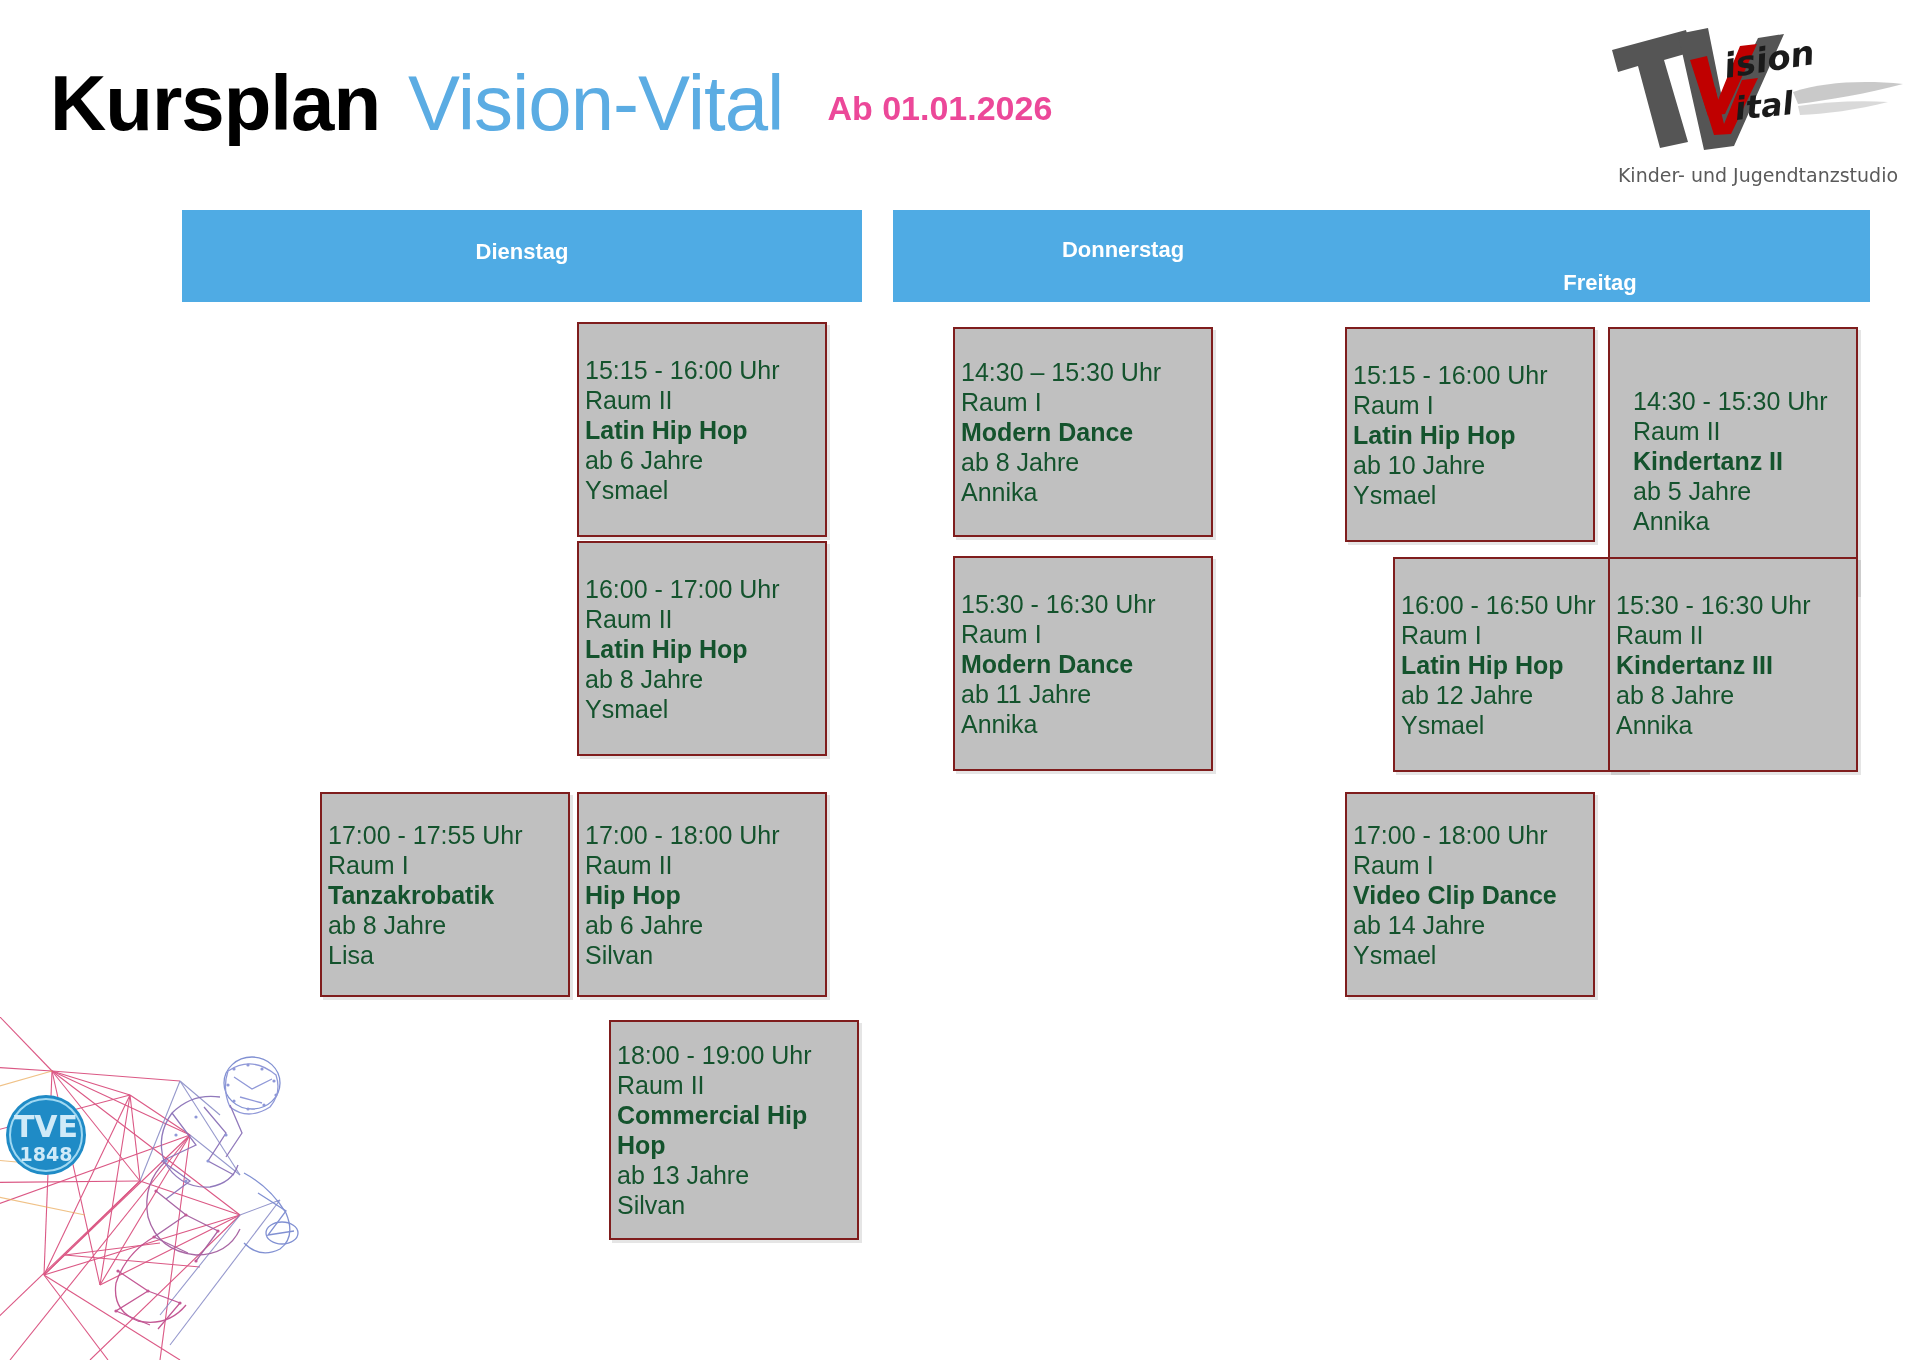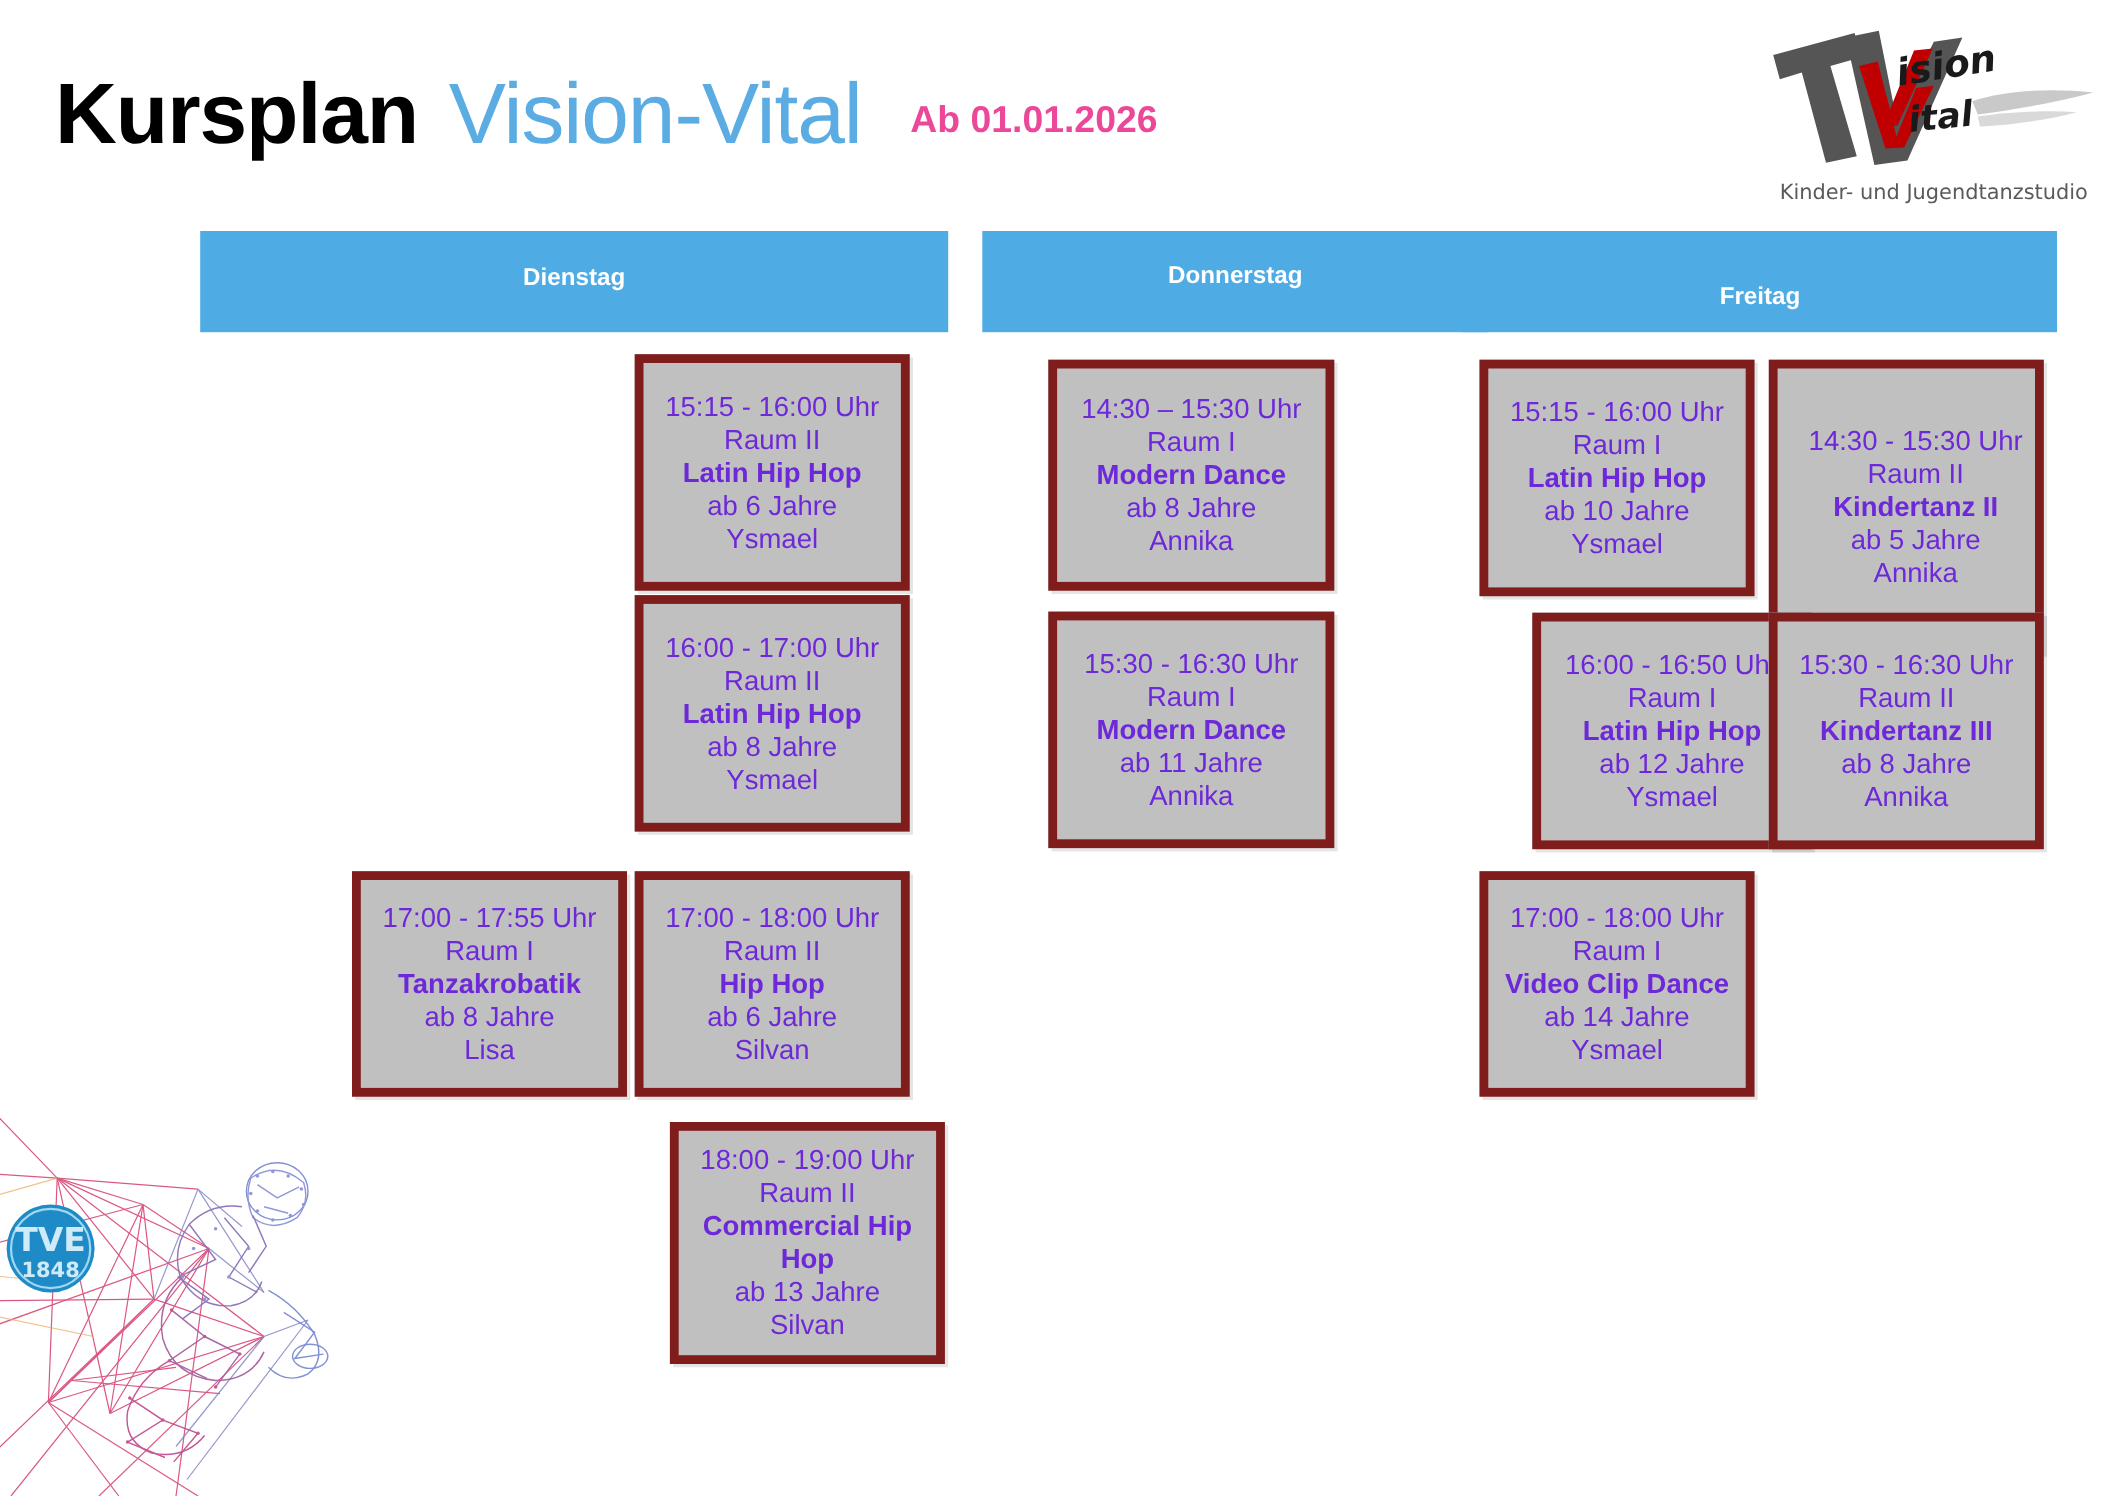--- a/index.html
+++ b/index.html
@@ -41,31 +41,30 @@
   .day-bar{
     position:absolute;
     background:#4FABE4;
     color:#ffffff;
     font-size:22px;font-weight:bold;
     display:flex;justify-content:center;
     box-sizing:border-box;
   }
   #day-bar-0{left:182px;top:210px;width:680px;height:92px;align-items:center;padding-bottom:8px;}
   #day-bar-1{left:893px;top:210px;width:460px;height:92px;align-items:center;padding-bottom:12px;}
-  #day-bar-2{left:1330px;top:210px;width:540px;height:92px;align-items:flex-end;padding-bottom:20px;}
+  #day-bar-2{left:1330px;top:210px;width:540px;height:92px;align-items:flex-end;padding-bottom:6px;}
 
   
   .card{
     position:absolute;
     background:#C0C0C0;
-    border:8px solid #7f1d1d;
+    border:2px solid #7f1d1d;
     box-sizing:border-box;
-    text-align:center;
     font-size:25px;
-    color:#6d28d9;
+    color:#14532d;
     line-height:1.20;
     padding:10px 6px 10px 6px;
     display:flex;flex-direction:column;justify-content:center;
     box-shadow:3px 3px 0 rgba(0,0,0,0.10);
   }
   .card .ln{display:block;white-space:nowrap;}
   .card .ln.bold{font-weight:bold;}
 
   
   #deco{position:absolute;left:-10px;top:985px;width:330px;height:375px;}

